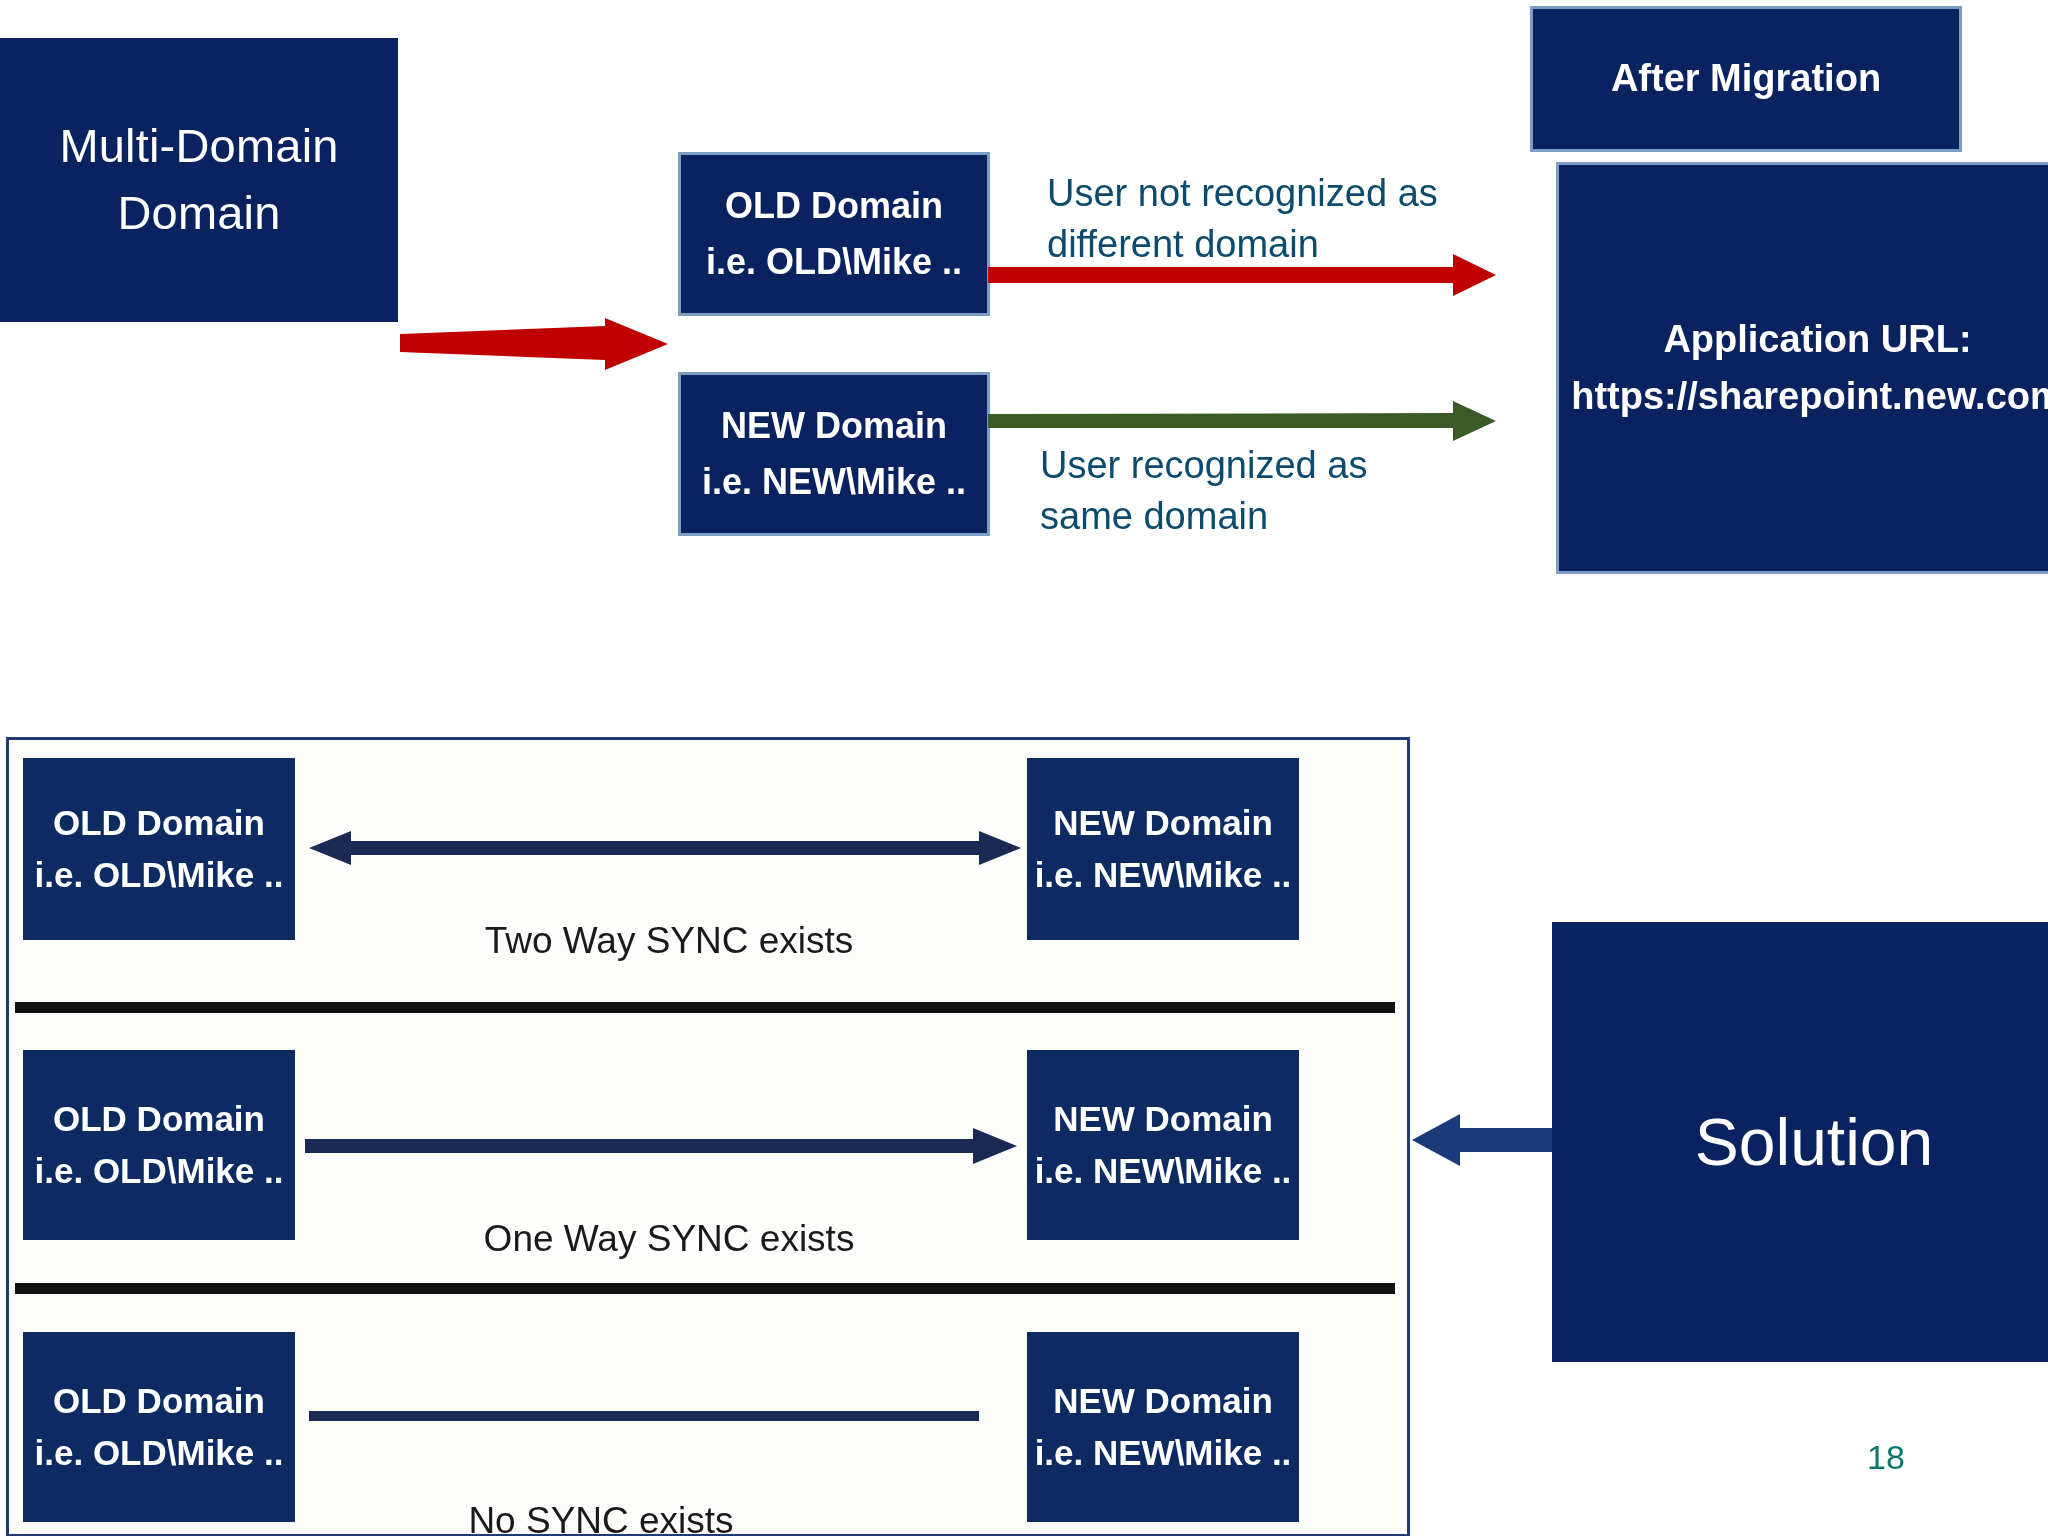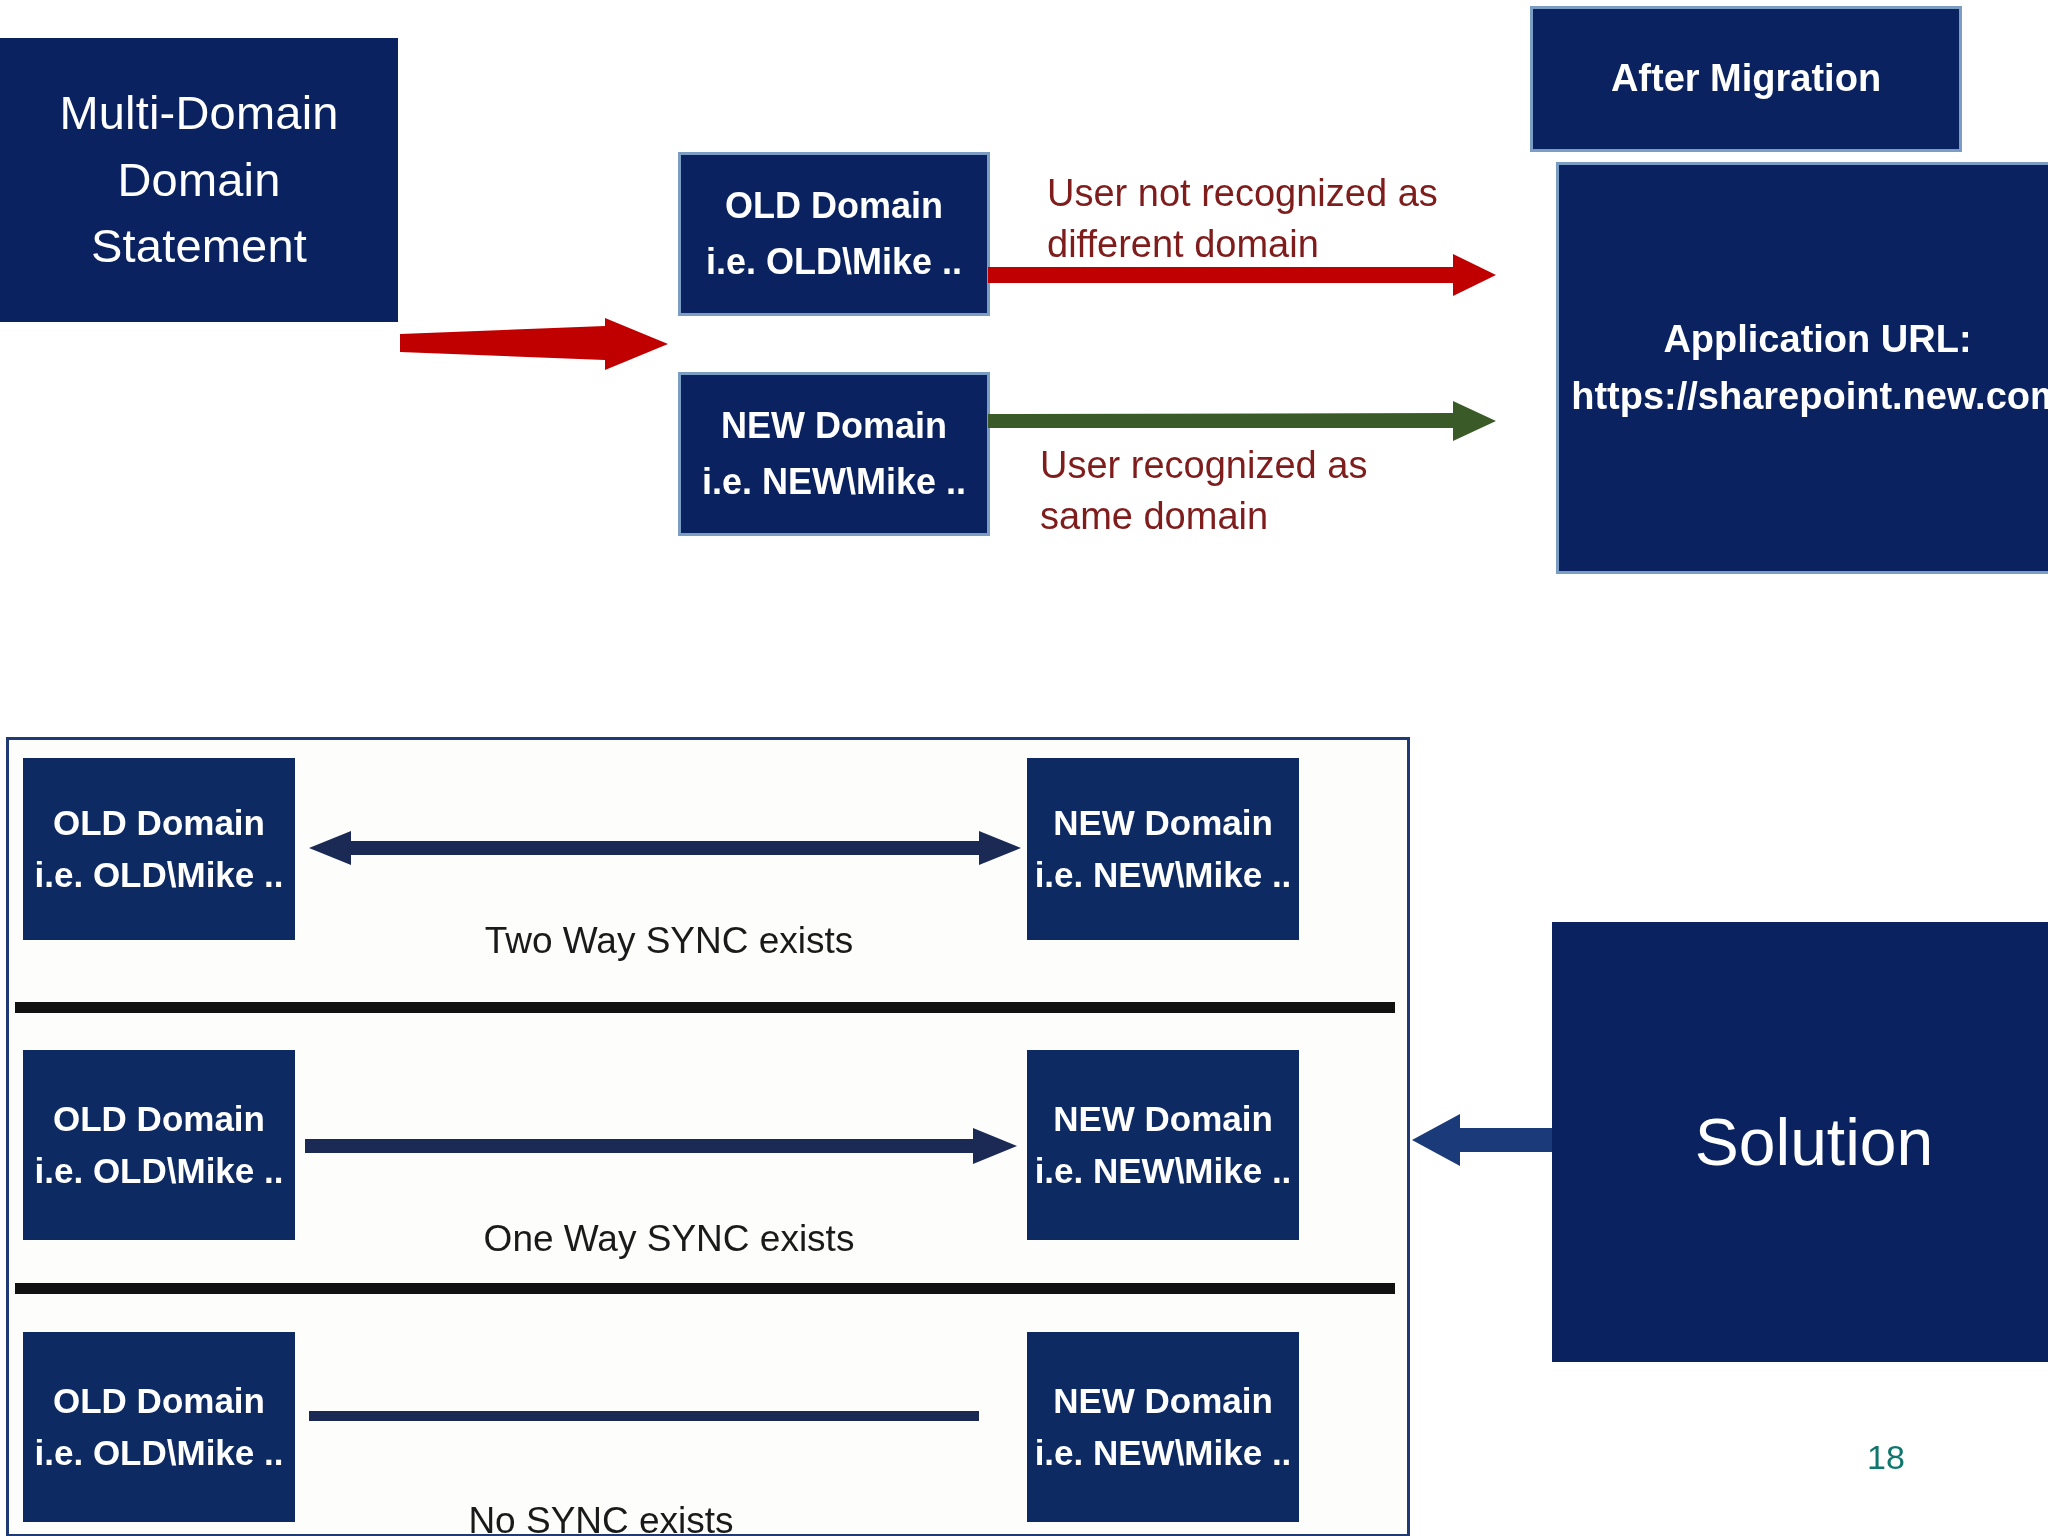--- a/index.html
+++ b/index.html
@@ -87,21 +87,21 @@
     height: 412px;
     font-size: 38px;
     font-weight: 700;
     line-height: 1.5;
     padding-left: 11px;
   }
 
   
   .caption {
     position: absolute;
-    color: #7f1d1d;
+    color: #0c4a6e;
     font-size: 38px;
     line-height: 1.35;
     font-weight: 400;
   }
   #cap-not-recognized { left: 1047px; top: 168px; width: 400px; }
   #cap-recognized     { left: 1040px; top: 440px; width: 420px; }
 
   
   .arrow-svg { position: absolute; overflow: visible; }
   #arrow-red-main   { left: 400px; top: 318px;  width: 270px; height: 60px; }
@@ -200,21 +200,20 @@
   }
 </style>
 </head>
 <body>
 
 <div id="slide">
 
   <div class="navybox" id="problem-box">
     <span class="ln">Multi-Domain</span>
     <span class="ln">Domain</span>
-    <span class="ln">Statement</span>
   </div>
 
   <svg class="arrow-svg" id="arrow-red-main" viewBox="0 0 270 60" preserveAspectRatio="none">
     <polygon points="0,16 205,8 205,0 268,26 205,52 205,42 0,34" fill="#c00000"></polygon>
   </svg>
 
   <div class="navybox bordered" id="old-domain-top">
     <span class="ln">OLD Domain</span>
     <span class="ln">i.e. OLD\Mike ..</span>
   </div>

